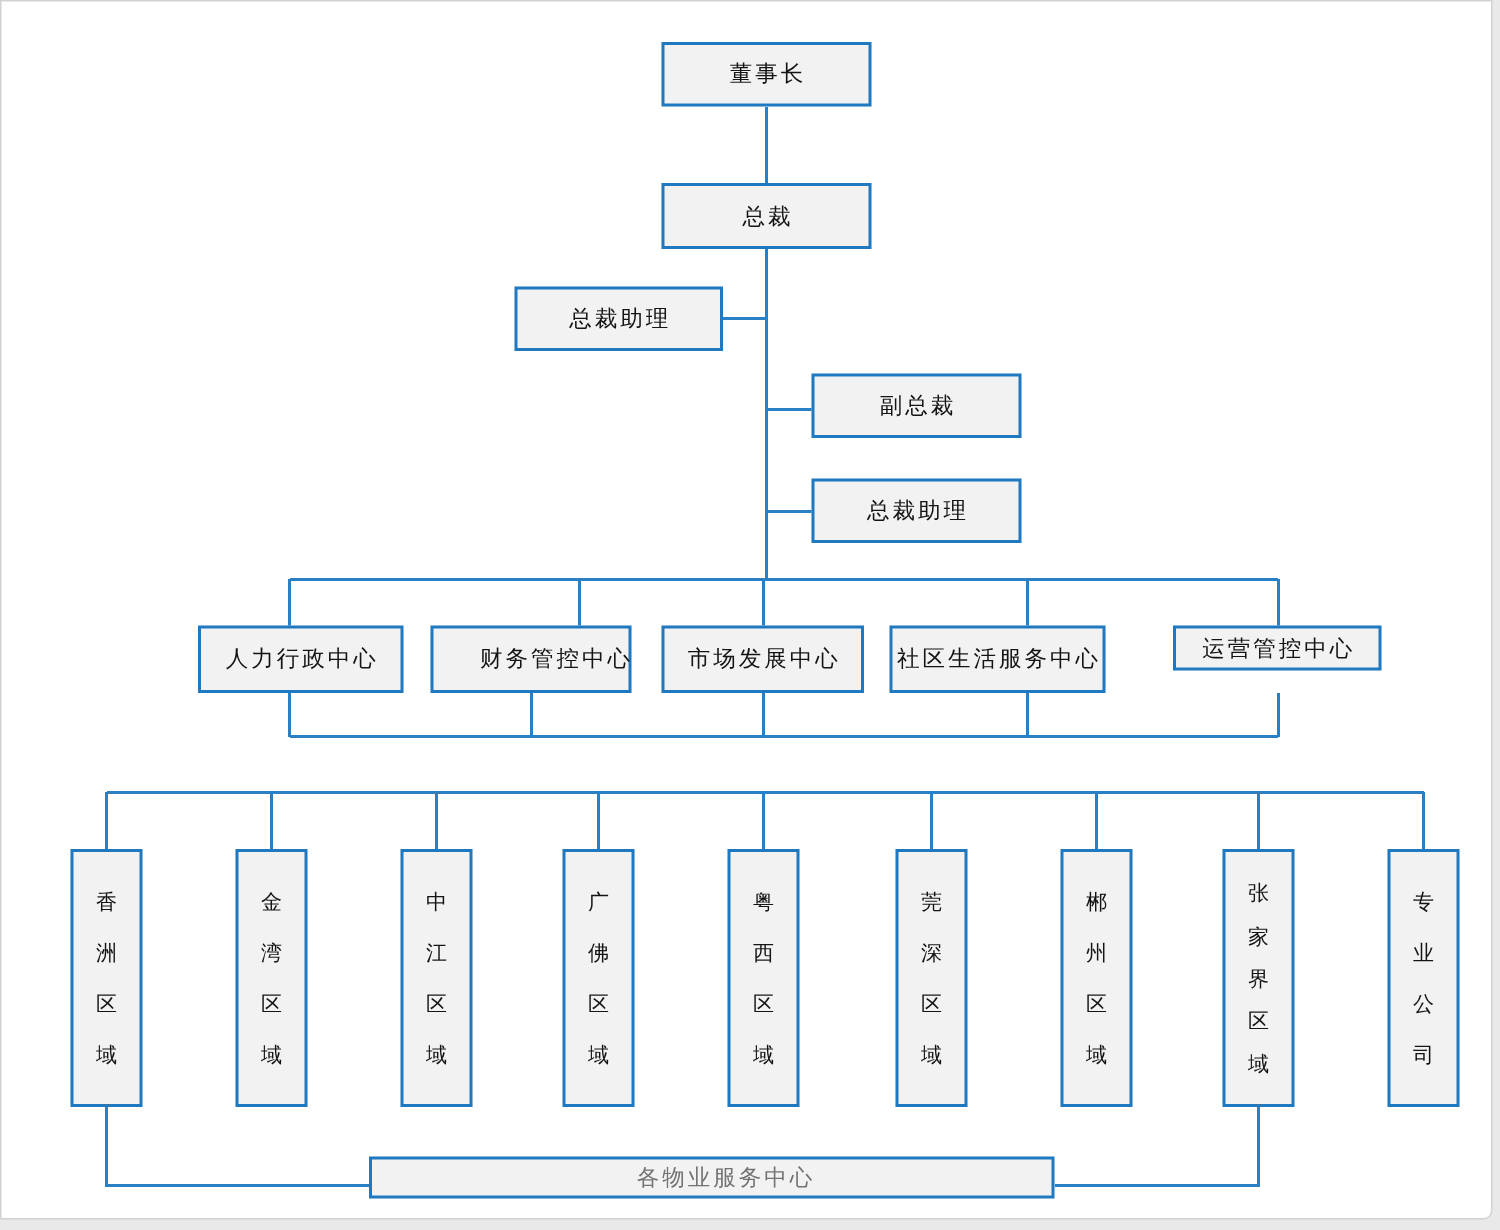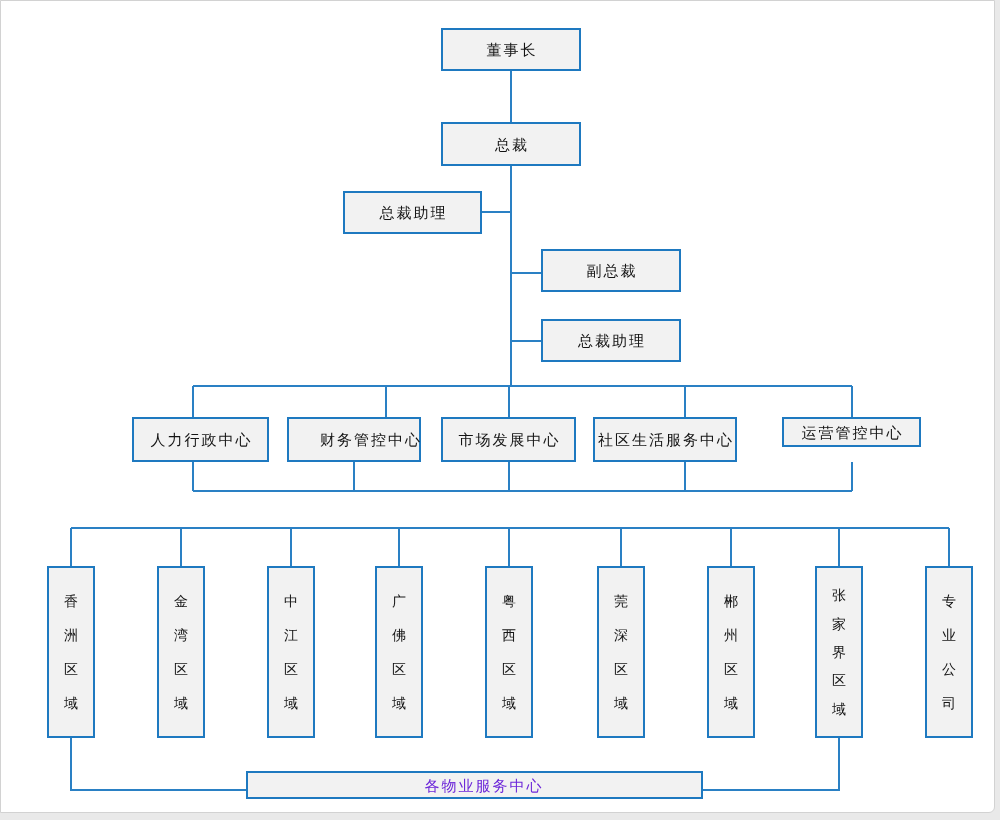--- a/index.html
+++ b/index.html
@@ -172,18 +172,18 @@
           </span>
         </div>
         <div class="org-node vertical" style="left: 924px; top: 565px; width: 48px; height: 172px; background: rgb(242, 242, 242); border-color: rgb(30, 121, 192); color: rgb(20, 20, 20);">
           <span class="org-label">
             <span class="vchar">专</span>
             <span class="vchar">业</span>
             <span class="vchar">公</span>
             <span class="vchar">司</span>
           </span>
         </div>
-        <div class="org-node" style="left: 245px; top: 770px; width: 457px; height: 28px; background: rgb(242, 242, 242); border-color: rgb(30, 121, 192); color: #6d28d9; padding-left: 17px;">
+        <div class="org-node" style="left: 245px; top: 770px; width: 457px; height: 28px; background: rgb(242, 242, 242); border-color: rgb(30, 121, 192); color: #737373; padding-left: 17px;">
           <span class="org-label">各物业服务中心</span>
         </div>
       </div>
   </div>
 </div>
 
 </body></html>

